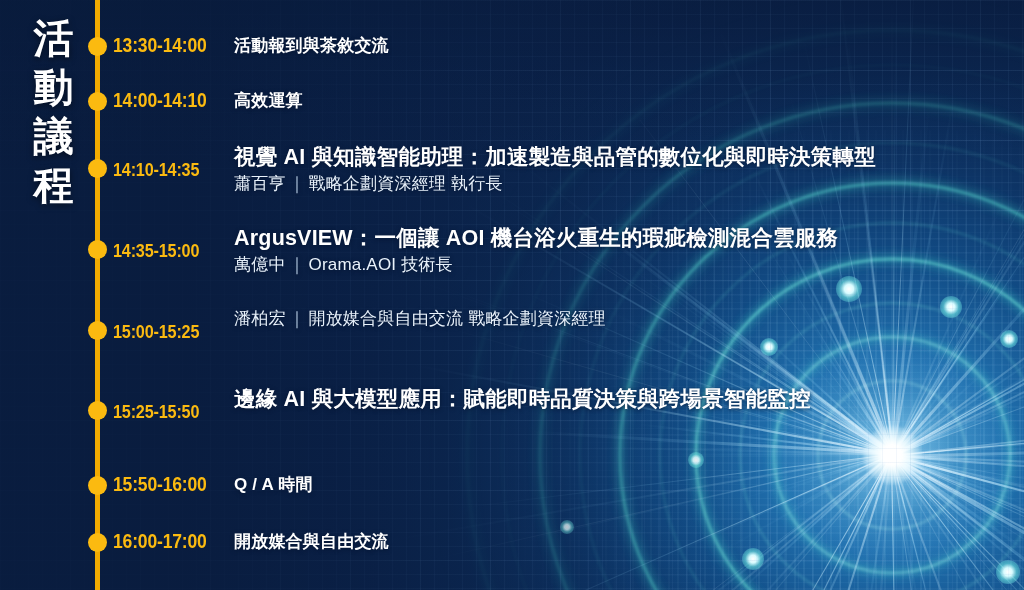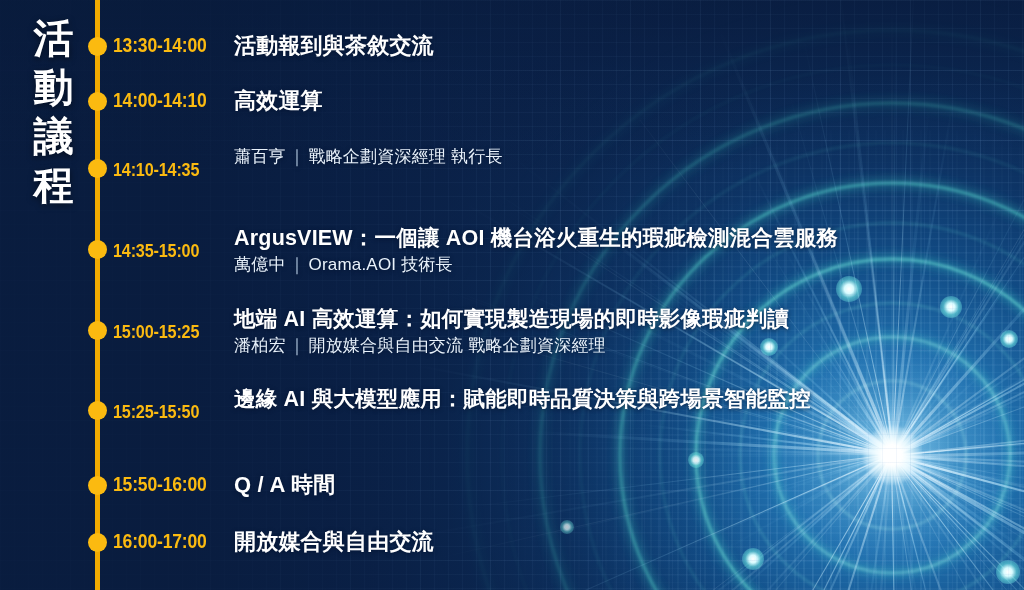--- a/index.html
+++ b/index.html
@@ -173,21 +173,21 @@
 
   .title-line {
     color:#ffffff;
     font-weight:bold;
     font-size:21.5px;
     line-height:27px;
     white-space:nowrap;
     letter-spacing:.2px;
     text-shadow:0 1px 4px rgba(4,18,44,.75);
   }
-  .title-line.single { font-size:22px;text-align:center; }
+  .title-line.single { font-size:17px;text-align:center; }
 
   .speaker-line {
     color:#e9f2fb;
     font-size:17px;
     line-height:25px;
     white-space:nowrap;
     letter-spacing:.2px;
     text-shadow:0 1px 4px rgba(4,18,44,.8);
   }
   .sep { color:#b9cfe6; padding:0 3px; font-weight:300; }
@@ -452,36 +452,36 @@
           <div class="dot" style="top: 91.5px;"></div>
           <div class="time sz-lg" style="top: 89px;">14:00-14:10</div>
           <div class="texts" style="top: 87px;">
             <div class="title-line single">高效運算</div>
           </div>
         </div>
         <div class="row">
           <div class="dot" style="top: 158.5px;"></div>
           <div class="time sz-sm" style="top: 160px;">14:10-14:35</div>
           <div class="texts" style="top: 144px;">
+            <div class="title-line">視覺 AI 與知識智能助理：加速製造與品管的數位化與即時決策轉型</div>
             <div class="speaker-line"><span>蕭百亨</span><span class="sep">｜</span><span>戰略企劃資深經理 執行長</span></div>
           </div>
         </div>
         <div class="row">
           <div class="dot" style="top: 239.5px;"></div>
           <div class="time sz-sm" style="top: 241px;">14:35-15:00</div>
           <div class="texts" style="top: 225px;">
             <div class="title-line">ArgusVIEW：一個讓 AOI 機台浴火重生的瑕疵檢測混合雲服務</div>
             <div class="speaker-line"><span>萬億中</span><span class="sep">｜</span><span>Orama.AOI 技術長</span></div>
           </div>
         </div>
         <div class="row">
           <div class="dot" style="top: 320.5px;"></div>
           <div class="time sz-sm" style="top: 322px;">15:00-15:25</div>
           <div class="texts" style="top: 306px;">
-            <div class="title-line">地端 AI 高效運算：如何實現製造現場的即時影像瑕疵判讀</div>
             <div class="speaker-line"><span>潘柏宏</span><span class="sep">｜</span><span>開放媒合與自由交流 戰略企劃資深經理</span></div>
           </div>
         </div>
         <div class="row">
           <div class="dot" style="top: 400.5px;"></div>
           <div class="time sz-sm" style="top: 402px;">15:25-15:50</div>
           <div class="texts" style="top: 386px;">
             <div class="title-line">邊緣 AI 與大模型應用：賦能即時品質決策與跨場景智能監控</div>
           </div>
         </div>

